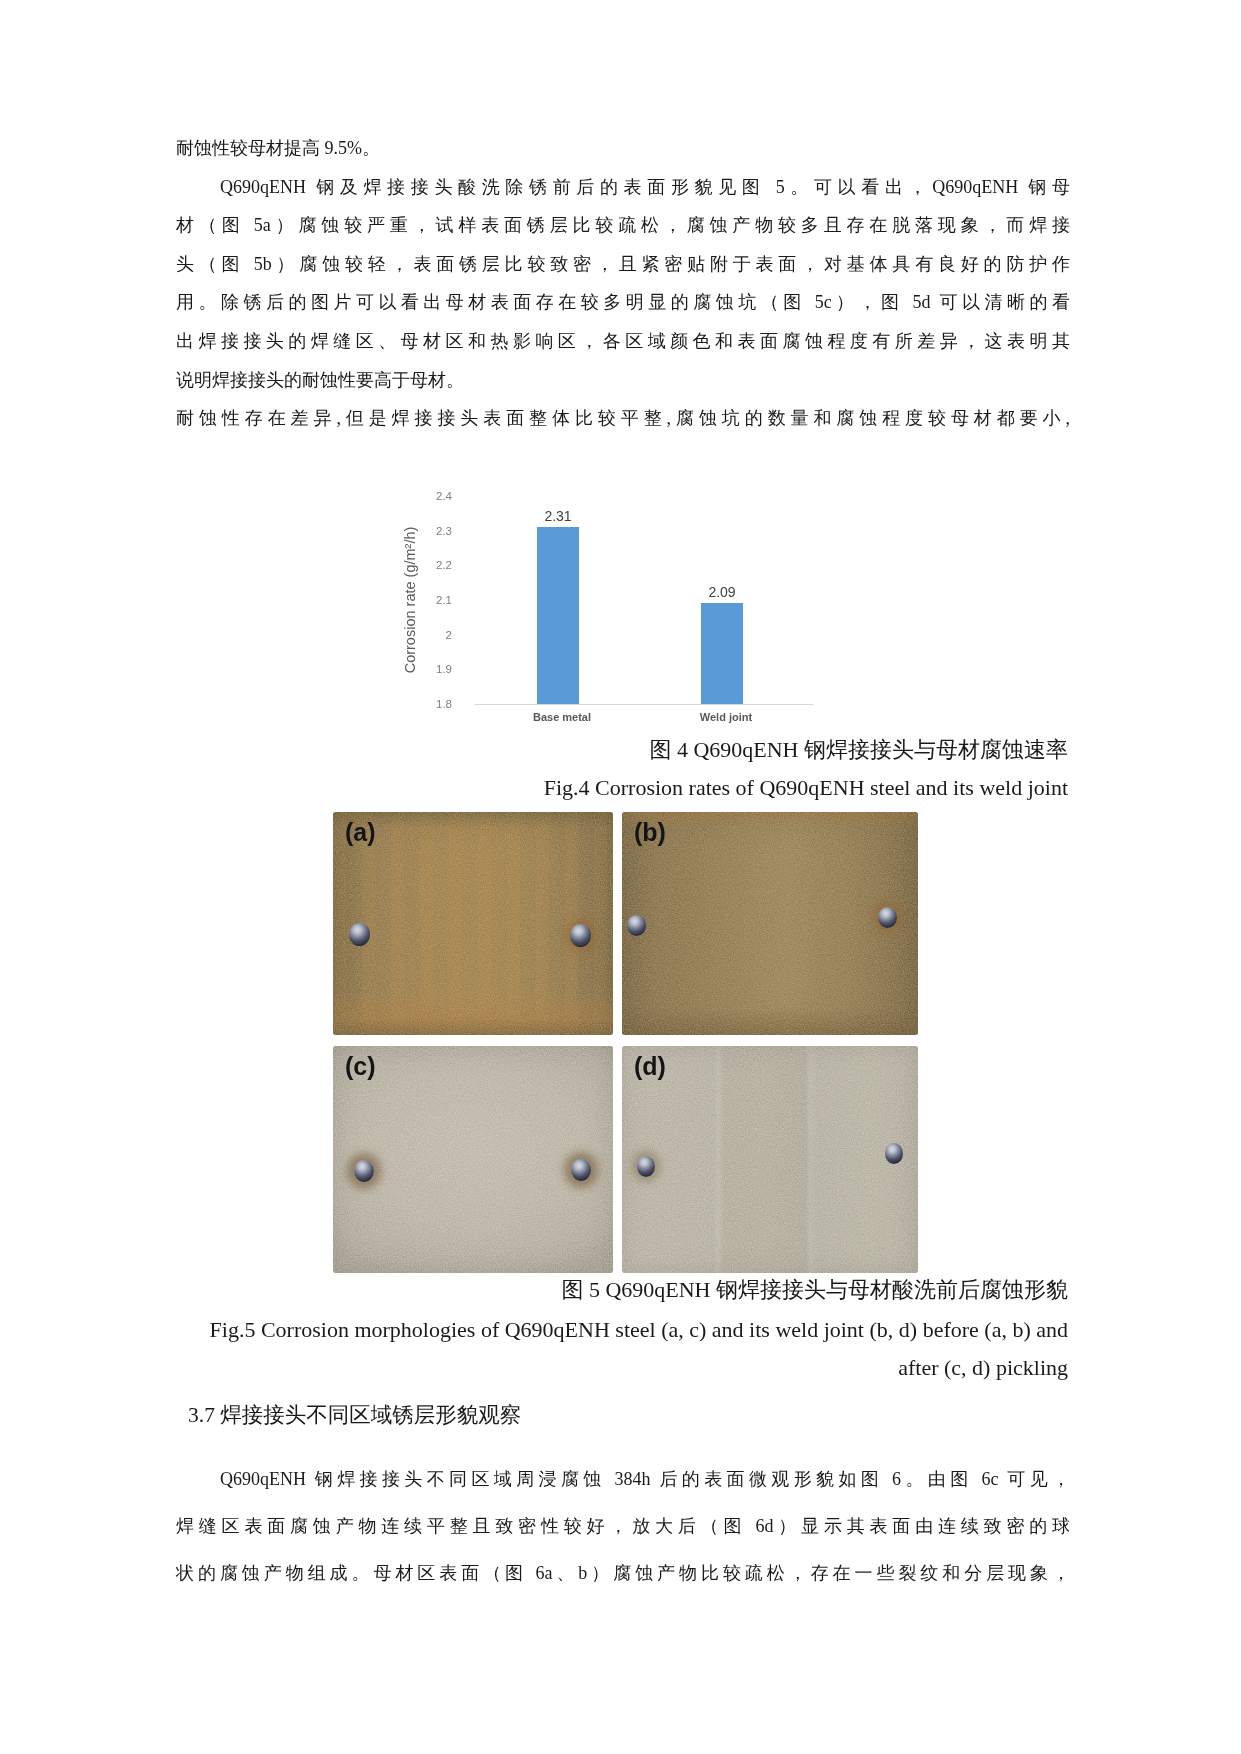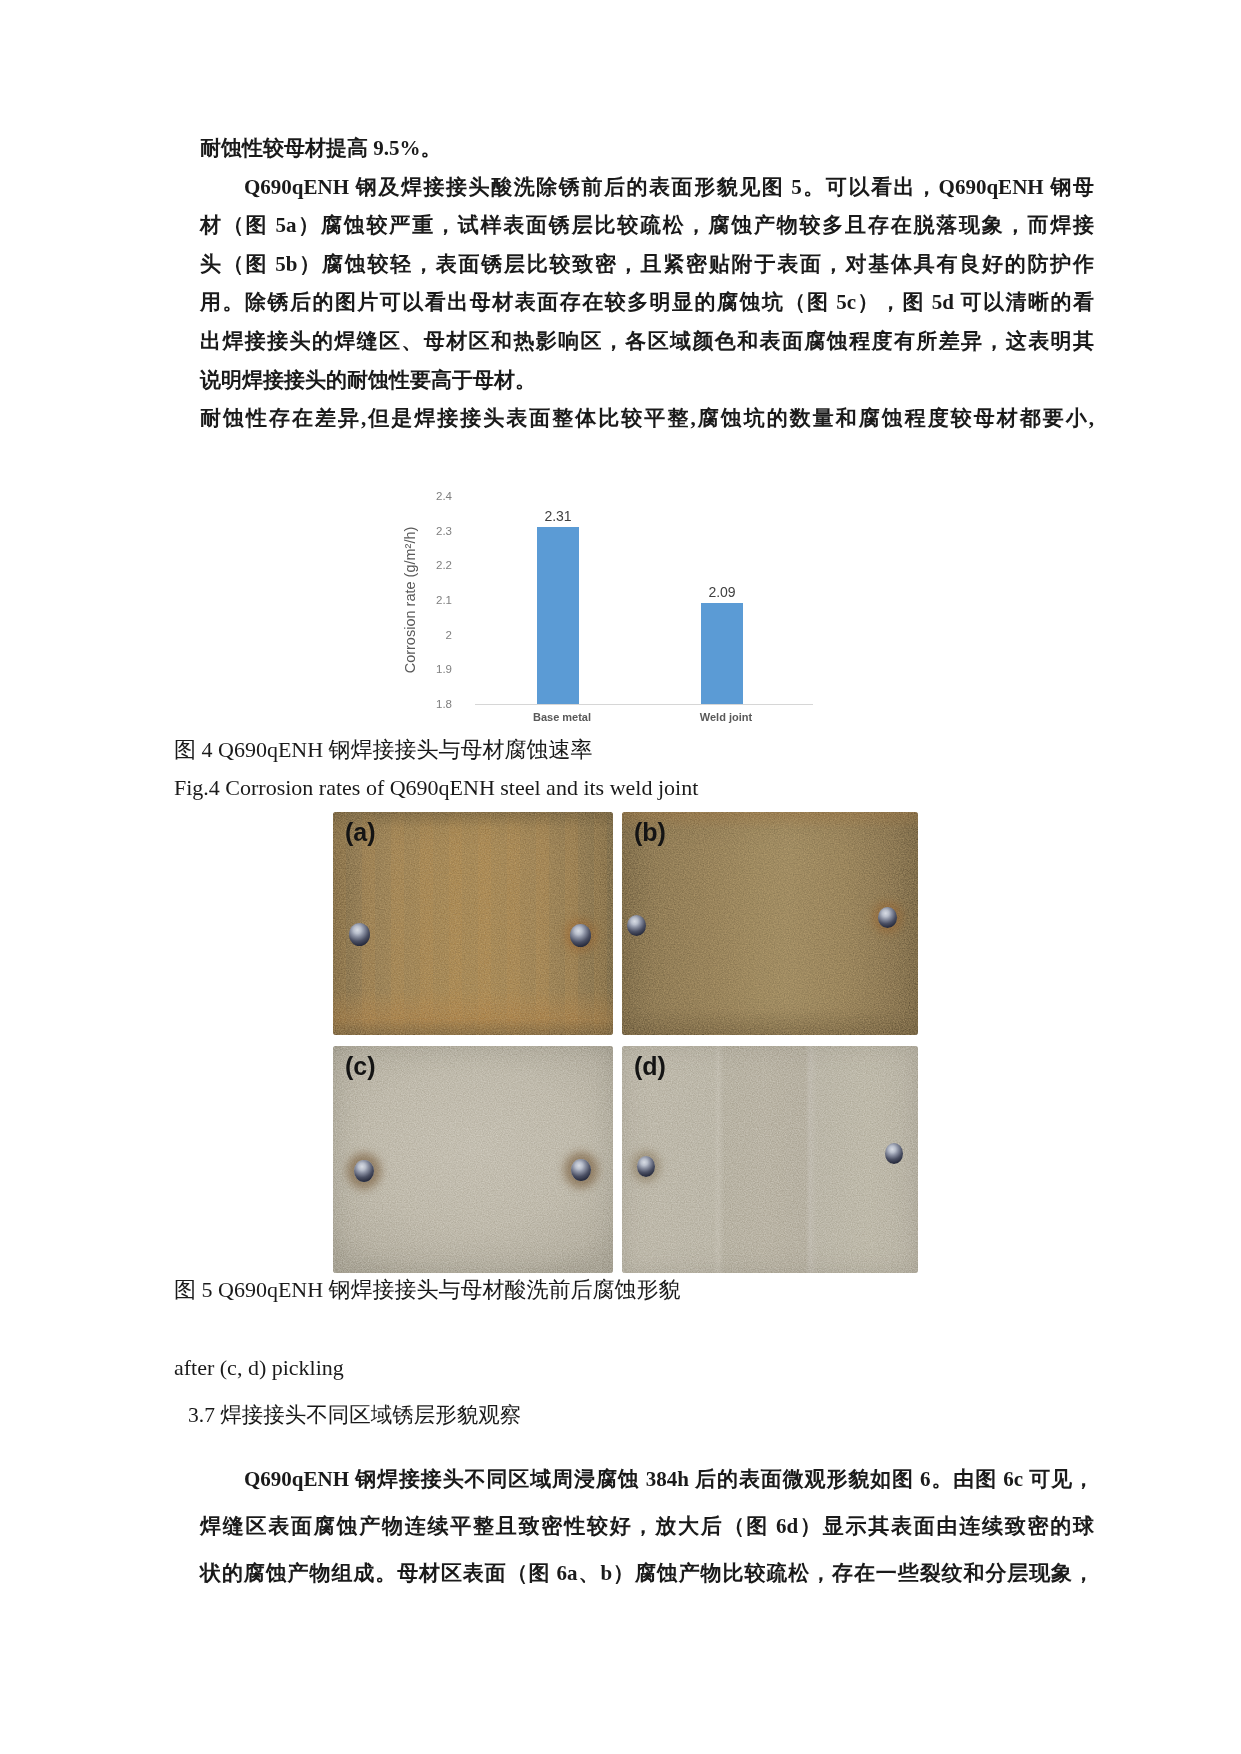--- a/index.html
+++ b/index.html
@@ -2,32 +2,32 @@
 <html><head>
 <meta charset="utf-8">
 <style>
   html,body{margin:0;padding:0;background:#e8e8e8;}
   .page{
     position:relative;width:1241px;height:1754px;margin:0 auto;
     background:#ffffff;overflow:hidden;
     font-family:"Liberation Serif","DejaVu Serif",serif;color:#1a1a1a;
   }
   
-  .para{position:absolute;left:200px;width:894px;font-size:21px;font-weight:bold;}
+  .para{position:absolute;left:176px;width:894px;font-size:18px;}
   .para1{top:129px;line-height:38.6px;}
   .para2{top:1456px;line-height:47px;}
   .tline{white-space:nowrap;}
   .tline.j{white-space:normal;text-align:justify;text-align-last:justify;height:1em;overflow:visible;}
   .para1 .tline.j{height:38.6px;}
   .para2 .tline.j{height:47px;}
   .tline.indent{padding-left:44px;box-sizing:border-box;}
   
   .heading{position:absolute;left:188px;top:1400px;font-size:21.5px;white-space:nowrap;}
   
-  .cap{position:absolute;left:174px;width:894px;text-align:left;font-size:22px;line-height:28px;}
+  .cap{position:absolute;left:174px;width:894px;text-align:right;font-size:22px;line-height:28px;}
   
   .chart{position:absolute;left:400px;top:482px;width:440px;height:260px;
          font-family:"Liberation Sans","DejaVu Sans",sans-serif;}
   .chart .ylabel{position:absolute;left:-93px;top:110px;width:206px;height:16px;
          transform:rotate(-90deg);text-align:center;font-size:14.5px;color:#595959;}
   .chart .ytick{position:absolute;width:52px;text-align:right;font-size:11.5px;
          color:#7f7f7f;height:14px;line-height:14px;left:0;}
   .chart .axis-x{position:absolute;left:75px;top:222px;width:338px;height:1px;background:#d6d6d6;}
   .chart .bar-col{position:absolute;bottom:38px;height:224px;width:34px;
          display:flex;flex-direction:column;justify-content:flex-end;align-items:center;}
@@ -142,20 +142,21 @@
         <rect width="100%" height="100%" filter="url(#grainGrayDark)"></rect>
         <rect width="100%" height="100%" filter="url(#grainGrayLight)"></rect>
       </svg>
       <i class="hole halo-gray" style="left:15px;top:110px;width:18px;height:21px"></i>
       <i class="hole" style="left:263px;top:97px;width:18px;height:21px"></i>
       <span class="plabel">(d)</span>
     </figure>
   </div>
 
   <div class="cap" style="top:1276px">图 5 Q690qENH 钢焊接接头与母材酸洗前后腐蚀形貌</div>
+  <div class="cap" style="top:1316px">Fig.5 Corrosion morphologies of Q690qENH steel (a, c) and its weld joint (b, d) before (a, b) and</div>
   <div class="cap" style="top:1354px">after (c, d) pickling</div>
 
   <div class="heading">3.7 焊接接头不同区域锈层形貌观察</div>
 
   <section class="para para2">
     <div class="tline j indent">Q690qENH 钢焊接接头不同区域周浸腐蚀 384h 后的表面微观形貌如图 6。由图 6c 可见，</div>
     <div class="tline j">焊缝区表面腐蚀产物连续平整且致密性较好，放大后（图 6d）显示其表面由连续致密的球</div>
     <div class="tline j">状的腐蚀产物组成。母材区表面（图 6a、b）腐蚀产物比较疏松，存在一些裂纹和分层现象，</div>
   </section>
 

